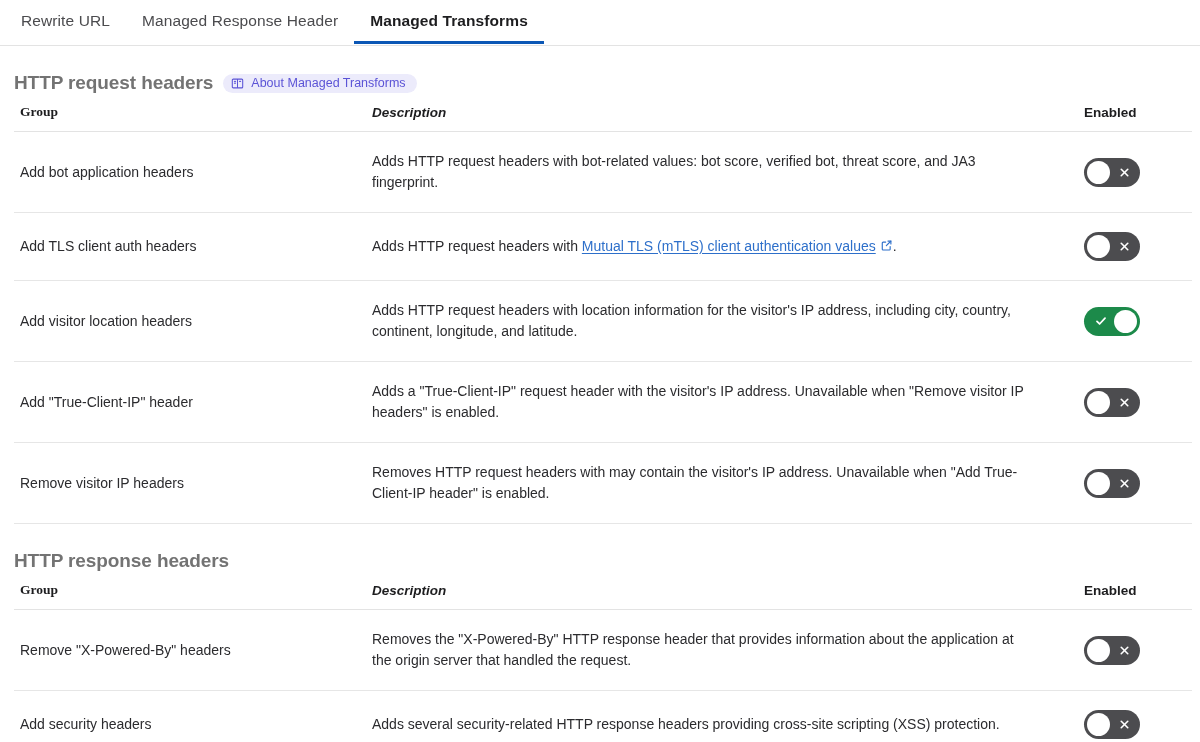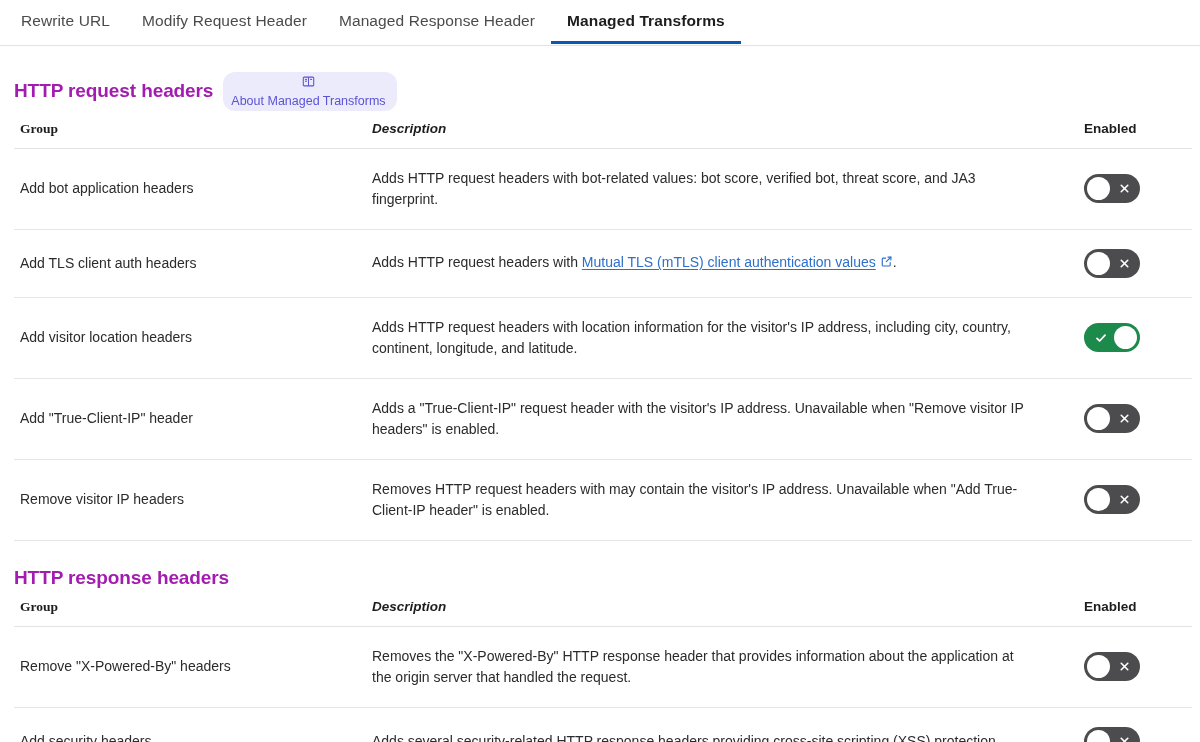--- a/index.html
+++ b/index.html
@@ -46,21 +46,21 @@
   .section { padding: 0 14px; }
   .section-head {
     display: flex;
     align-items: center;
     gap: 10px;
     padding: 26px 0 10px 0;
   }
   .section-title {
     font-size: 19px;
     font-weight: 700;
-    color: #a21caf;
+    color: #737373;
     letter-spacing: -0.1px;
   }
   .badge {
     display: inline-flex;
     align-items: center;
     gap: 7px;
     background: #ecebfb;
     color: #5b53d6;
     border-radius: 12px;
     padding: 3px 11px 3px 8px;
@@ -131,29 +131,28 @@
   .toggle.on .knob { left: auto; right: 3px; }
   .tg-ic { color: #fff; display: flex; pointer-events: none; }
   .toggle .tg-ic { margin-right: 5px; }
   .toggle.on .tg-ic { margin-right: 0; margin-left: 6px; }
 </style>
 </head>
 <body>
 
 <div class="tabbar">
   <div class="tab">Rewrite URL</div>
-  <div class="tab">Modify Request Header</div>
   <div class="tab">Managed Response Header</div>
   <div class="tab active">Managed Transforms</div>
 </div>
 
 <div class="section">
   <div class="section-head">
     <div class="section-title">HTTP request headers</div>
-    <div class="badge" style="background: rgb(236, 235, 251); color: rgb(91, 83, 214); flex-direction: column;">
+    <div class="badge" style="background: rgb(236, 235, 251); color: rgb(91, 83, 214);">
       <span class="bk">
         <svg width="13" height="13" viewBox="0 0 16 16" fill="none" stroke="#5b53d6" stroke-width="1.3">
           <rect x="1.6" y="2.6" width="12.8" height="10.8" rx="1.2"></rect>
           <line x1="8" y1="2.6" x2="8" y2="13.4"></line>
           <line x1="3.6" y1="5.4" x2="6.2" y2="5.4"></line>
           <line x1="3.6" y1="7.6" x2="6.2" y2="7.6"></line>
           <line x1="9.9" y1="5.4" x2="12.4" y2="5.4"></line>
         </svg>
       </span>
       <span>About Managed Transforms</span>

